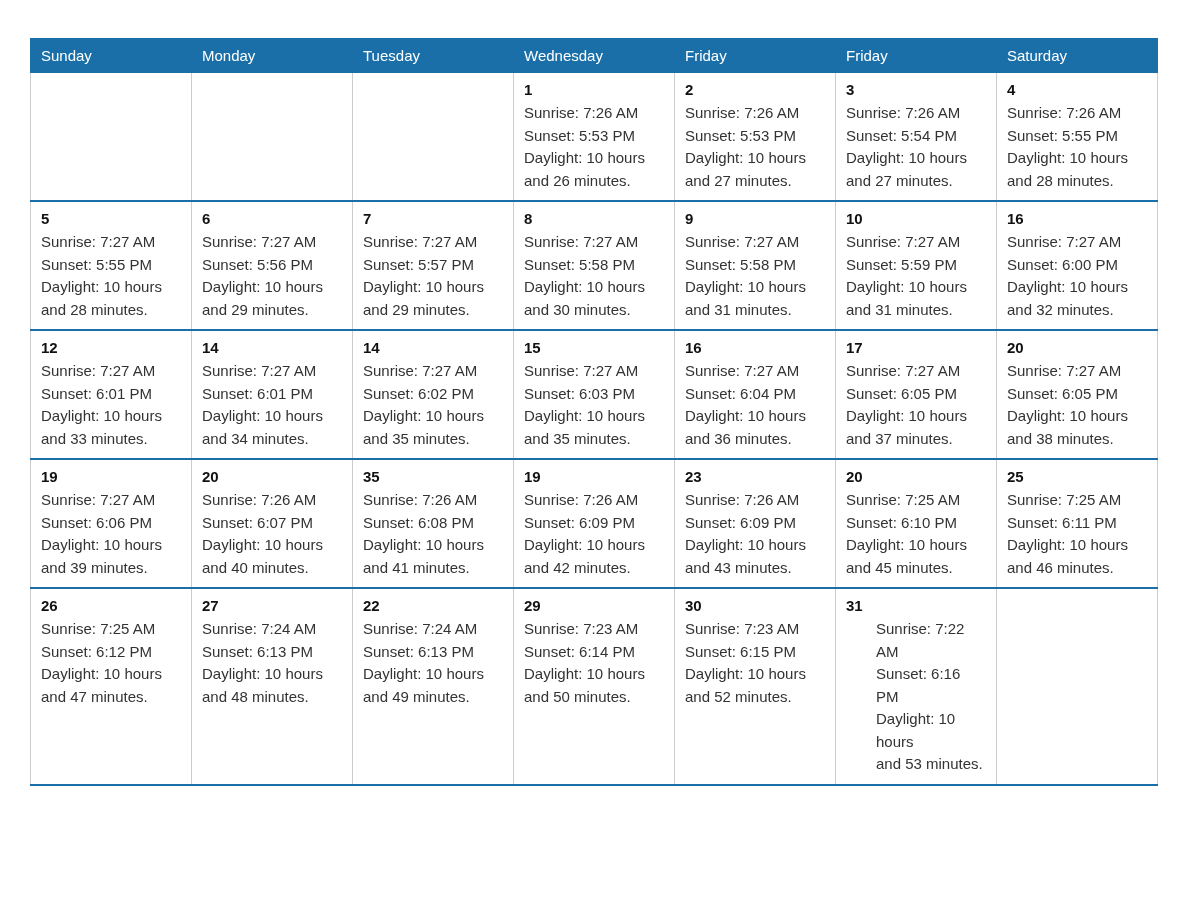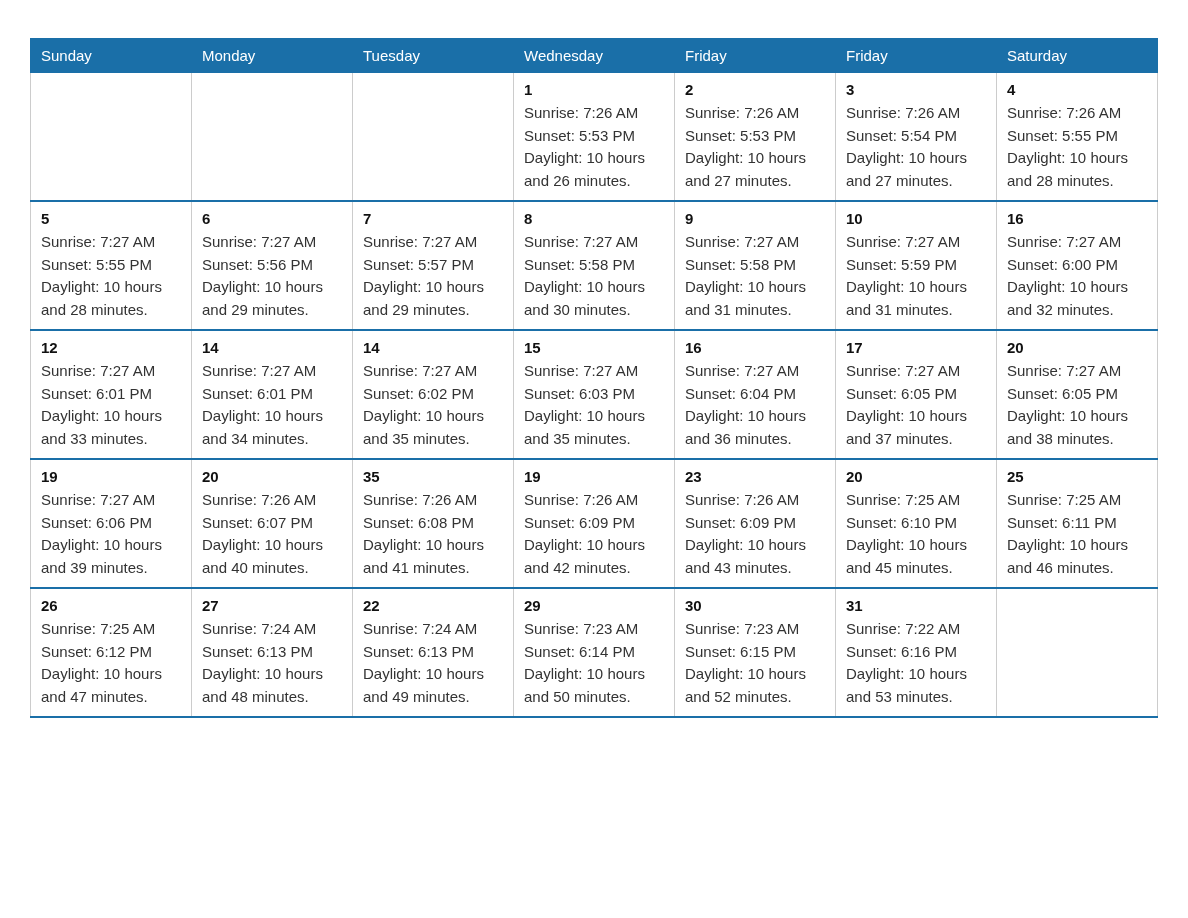--- a/index.html
+++ b/index.html
@@ -344,21 +344,21 @@
         </td>
         <td>
           <span class="day-number">30</span>
           <div class="day-info" style="white-space: pre-line;">Sunrise: 7:23 AM
 Sunset: 6:15 PM
 Daylight: 10 hours
 and 52 minutes.</div>
         </td>
         <td>
           <span class="day-number">31</span>
-          <div class="day-info" style="white-space: pre-line;">Sunrise: 7:22 AM
+          <div class="day-info" style="white-space: pre-line; margin-left: 30px;">Sunrise: 7:22 AM
 Sunset: 6:16 PM
 Daylight: 10 hours
 and 53 minutes.</div>
         </td>
         <td class="empty-cell"></td>
       </tr>
     </tbody>
 </table>
 
 </body></html>

